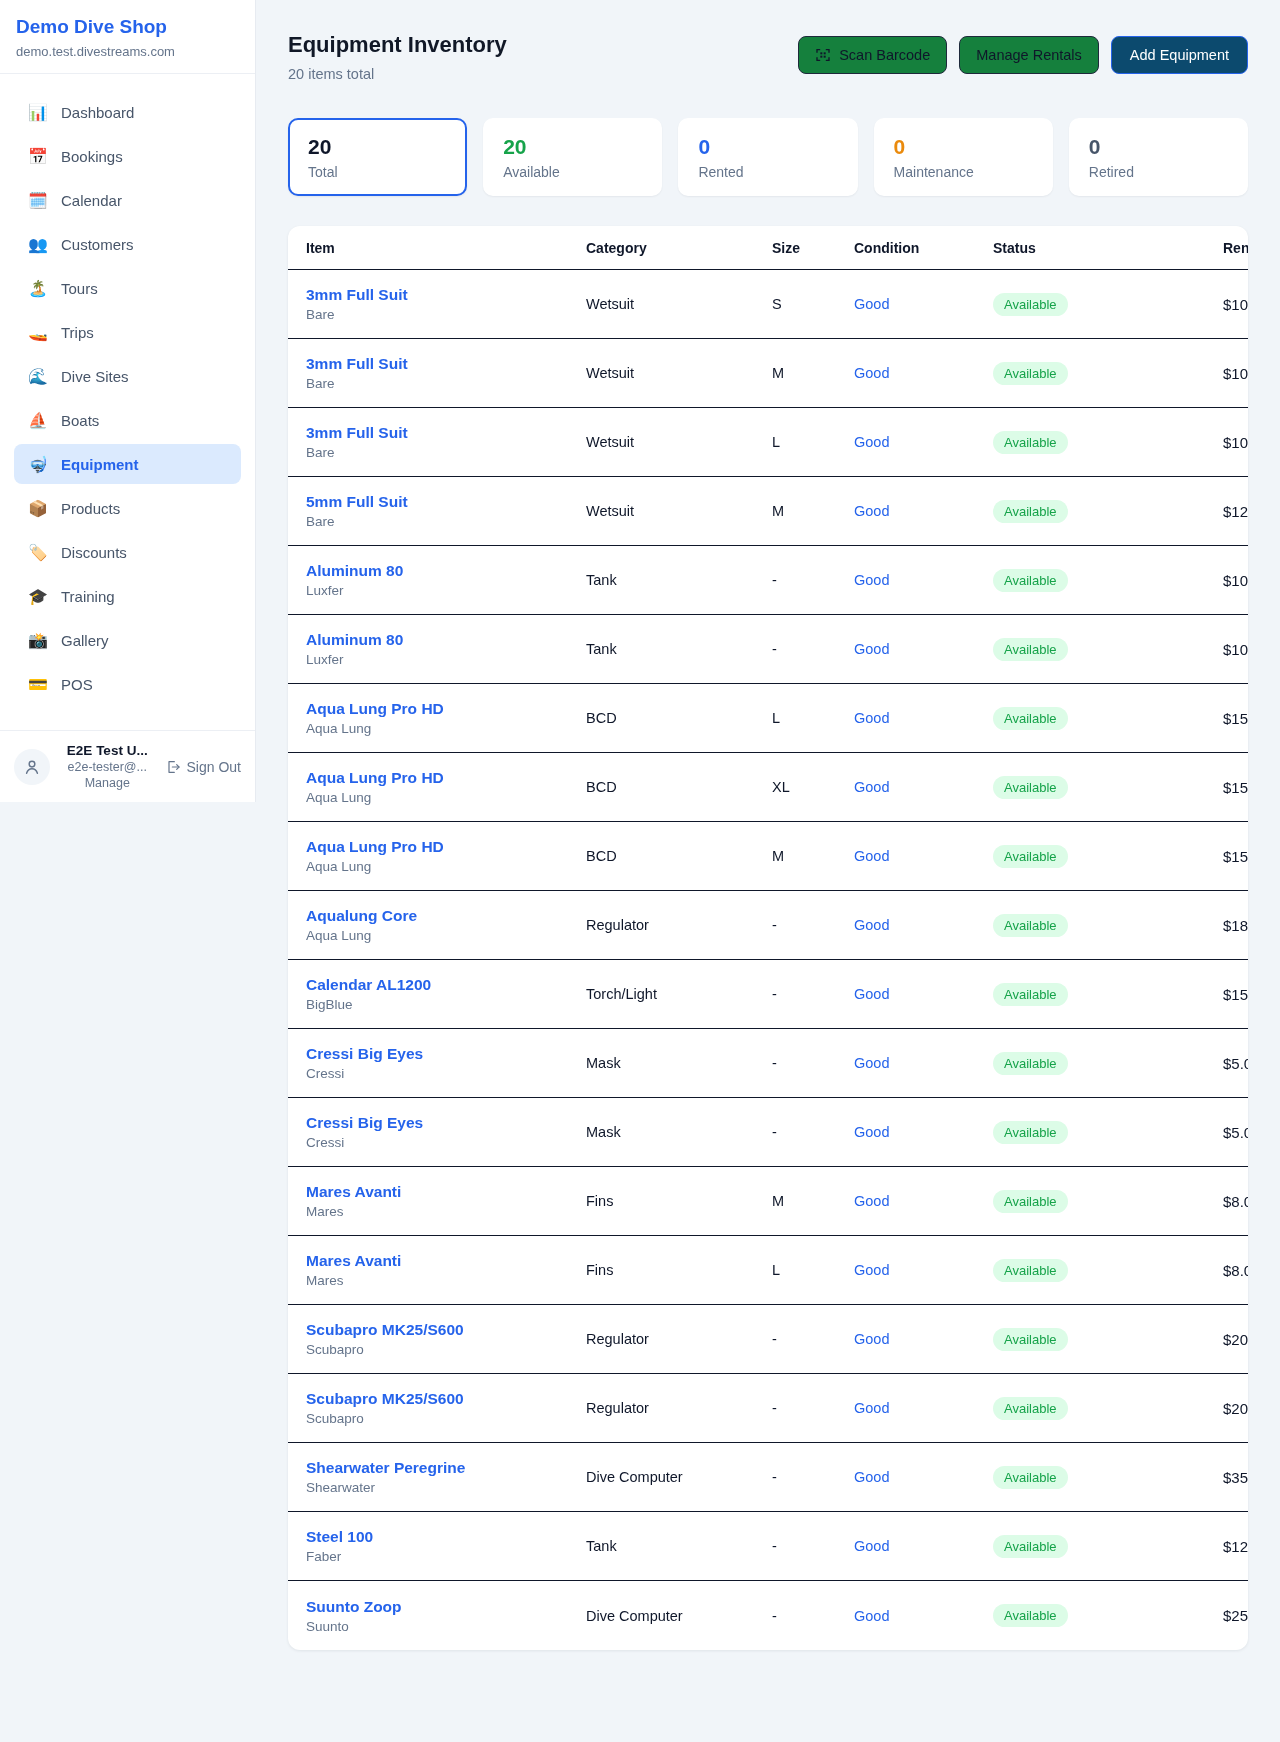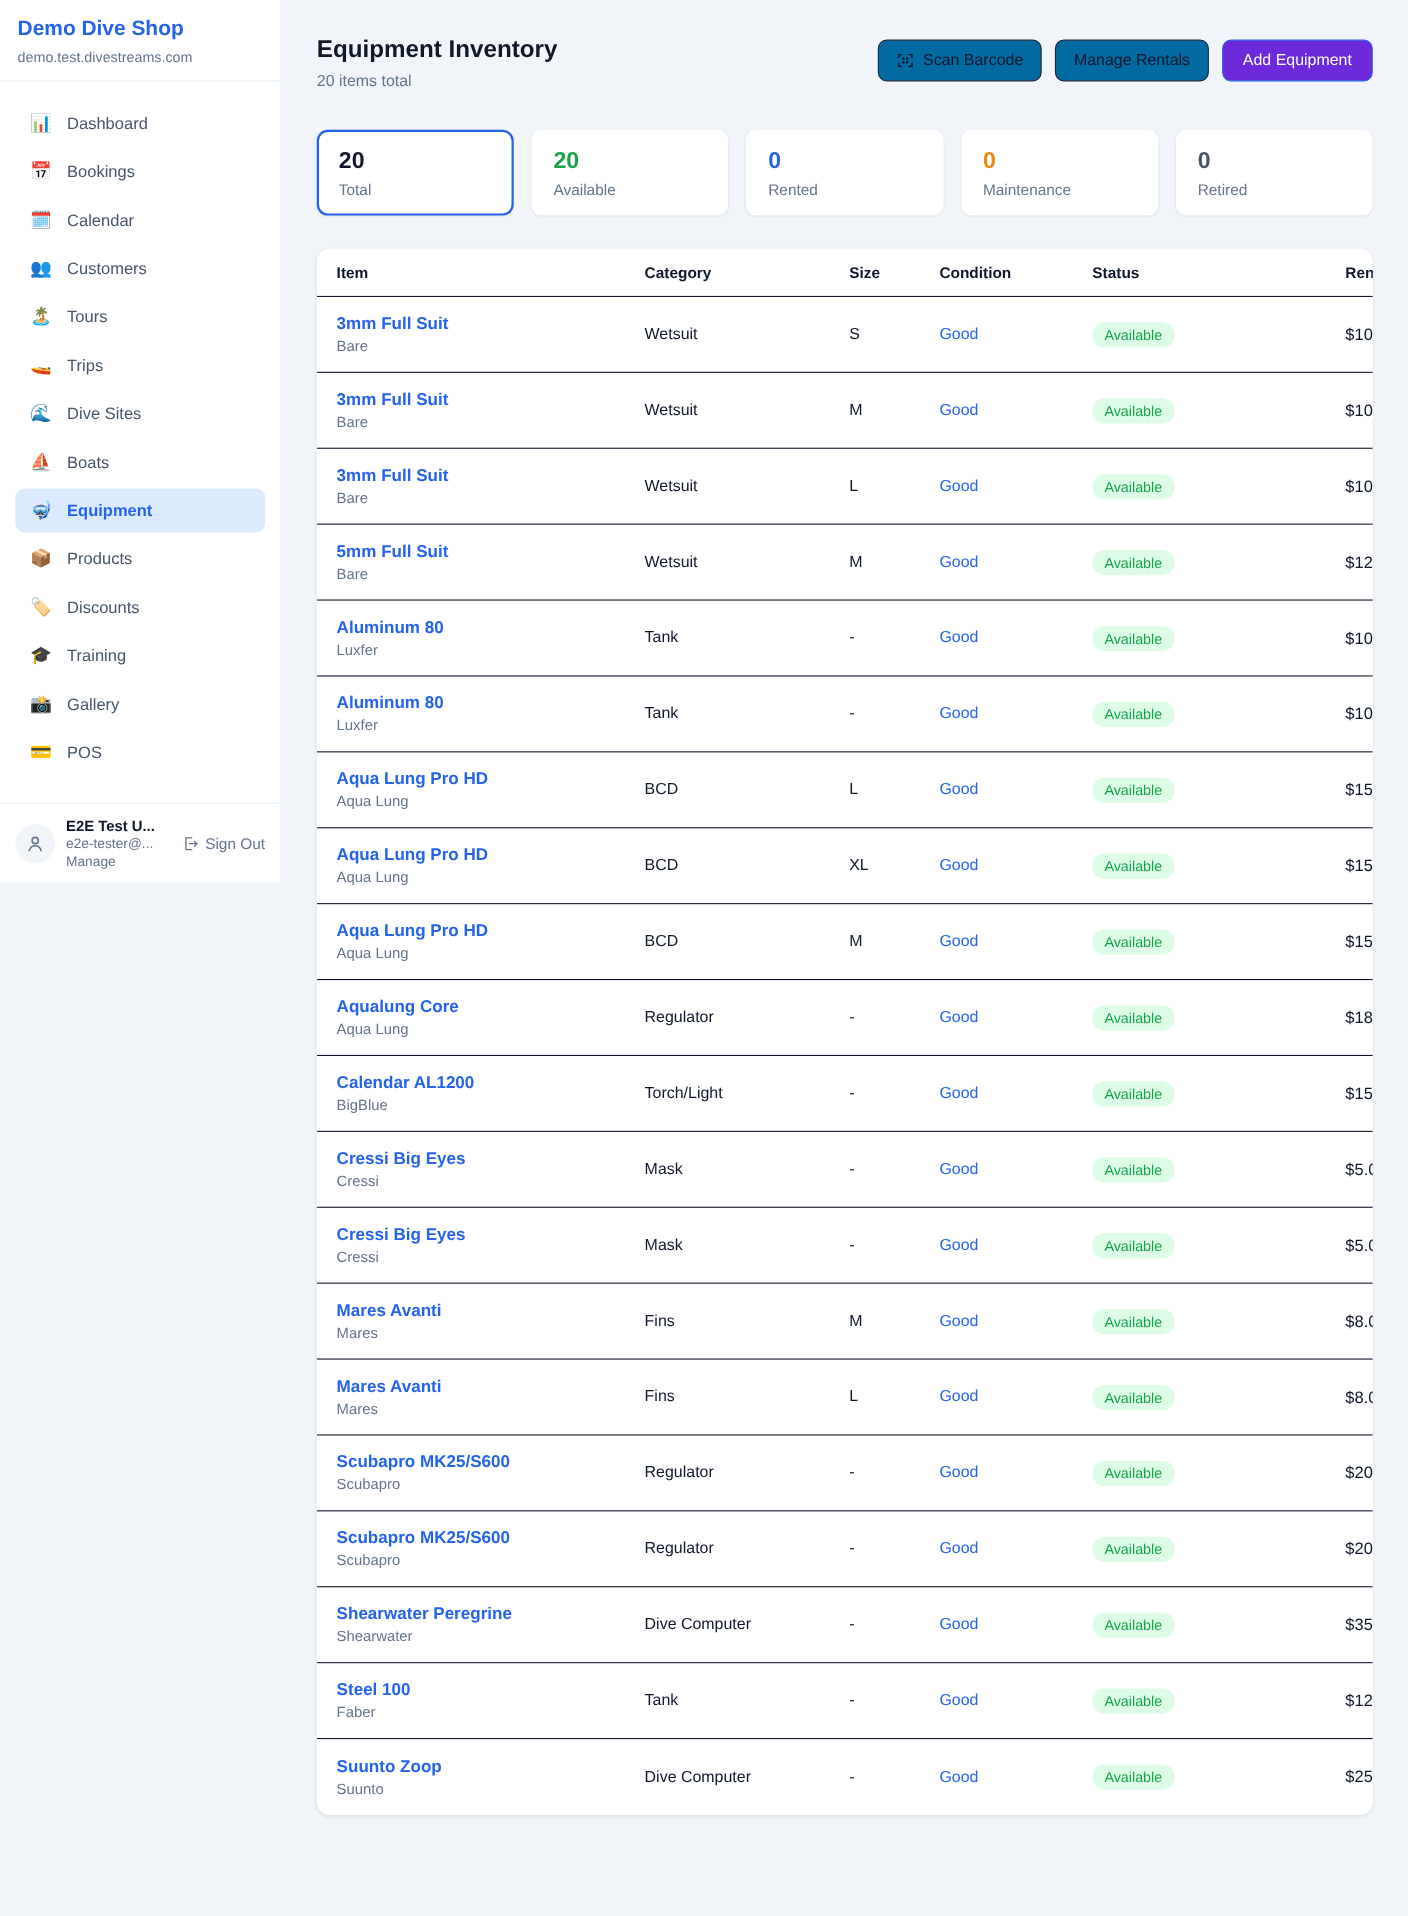--- a/index.html
+++ b/index.html
@@ -27,37 +27,37 @@
   .nav-item.active { background:#dbeafe; }
   .nav-item.active .nav-label { color:#2563eb; font-weight:600; }
   .side-footer {
     border-top:1px solid #eceff4; padding:12px 14px;
     display:flex; align-items:center; gap:10px;
   }
   .avatar {
     width:36px; height:36px; border-radius:50%; background:#f1f5f9;
     display:flex; align-items:center; justify-content:center; flex:0 0 auto;
   }
-  .user-block { flex:1; min-width:0; }
+  .user-block { flex:1; min-width:0;text-align:center; }
   .user-name { font-size:13.5px; font-weight:700; color:#0f172a; }
   .user-email, .user-role { font-size:12.5px; color:#64748b; margin-top:2px; }
   .signout { display:flex; align-items:center; gap:6px; color:#64748b; font-size:14px; cursor:pointer; white-space:nowrap; }
   
   .main { margin-left:256px; padding:32px 32px 0; }
   .page-header { display:flex; justify-content:space-between; align-items:flex-start; margin-bottom:36px; }
   .page-title { font-size:22px; font-weight:700; color:#111827; }
   .page-subtitle { font-size:14.5px; color:#64748b; margin-top:8px; }
   .header-actions { display:flex; gap:12px; margin-top:4px; }
   .btn {
     height:38px; display:inline-flex; align-items:center; gap:8px;
-    padding:0 16px; border-radius:8px; background:#0369a1;
+    padding:0 16px; border-radius:8px; background:#15803d;
     border:1.5px solid #1e293b; font-size:14.5px; font-weight:500; color:#0f172a;
     cursor:pointer; font-family:inherit;
   }
-  .btn.primary { background:#6d28d9; border-color:#2563eb; color:#fff; padding:0 18px; }
+  .btn.primary { background:#0c4a6e; border-color:#2563eb; color:#fff; padding:0 18px; }
   
   .stats { display:grid; grid-template-columns:repeat(5,1fr); gap:16px; margin-bottom:30px; }
   .stat-card {
     background:#fff; border-radius:10px; height:78px; padding:15px 18px;
     border:2px solid transparent; box-shadow:0 1px 2px rgba(15,23,42,.06); cursor:pointer;
   }
   .stat-card.selected { border-color:#2563eb; }
   .stat-value { font-size:21px; font-weight:700; }
   .stat-label { font-size:14px; color:#64748b; margin-top:5px; }
   

